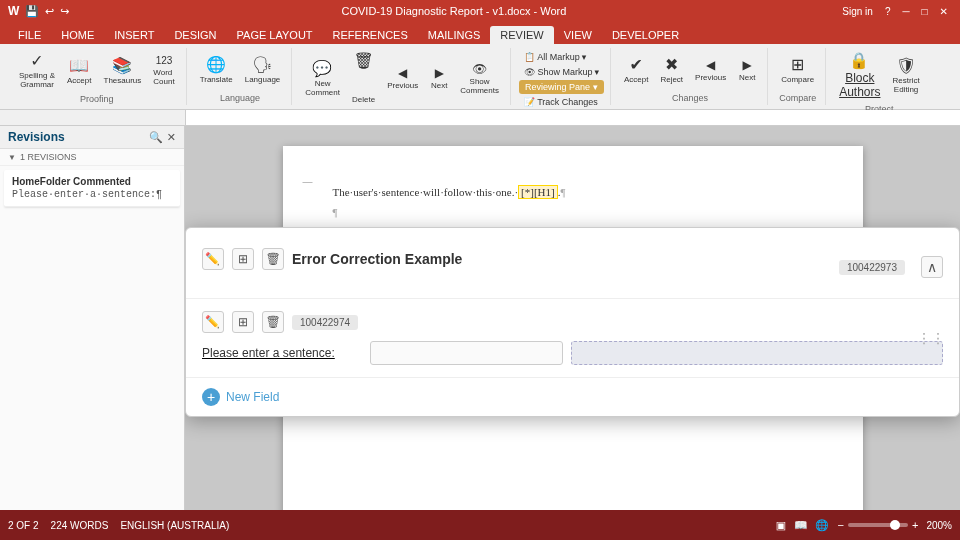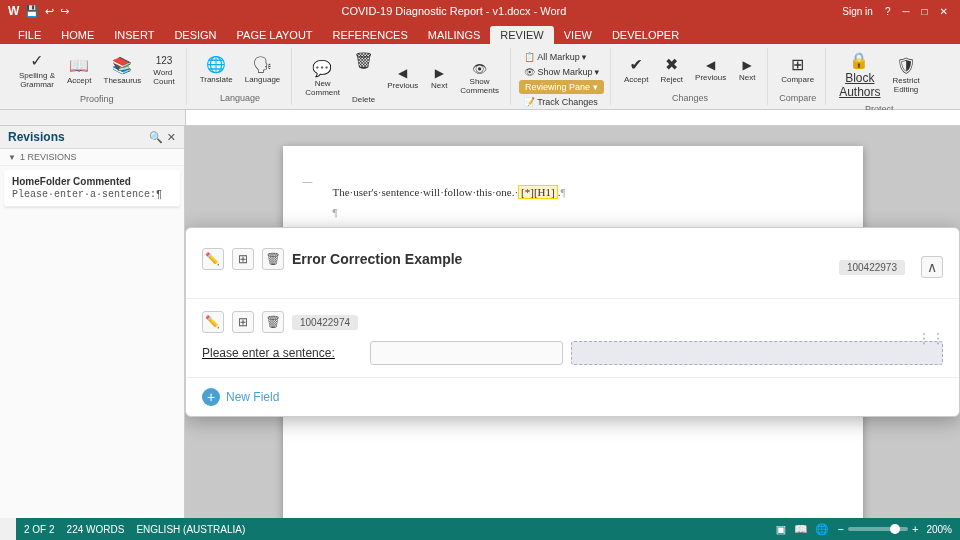--- a/index.html
+++ b/index.html
@@ -297,29 +297,29 @@
       right: 14px;
       top: 50%;
       transform: translateY(-50%);
       color: #aaa;
       font-size: 14px;
       cursor: grab;
     }
 
     
     .status-bar {
-      height: 22px;
-      background: #0f766e;
+      height: 30px;
+      background: #7f1d1d;
       display: flex;
       align-items: center;
       padding: 0 8px;
       gap: 12px;
       position: absolute;
       bottom: 0;
-      left: 16px;
+      left: 0;
       right: 0;
     }
     .status-bar-item { font-size: 10px; color: white; }
     .status-bar-right {
       margin-left: auto;
       display: flex;
       align-items: center;
       gap: 8px;
     }
     .zoom-control { display: flex; align-items: center; gap: 4px; }

